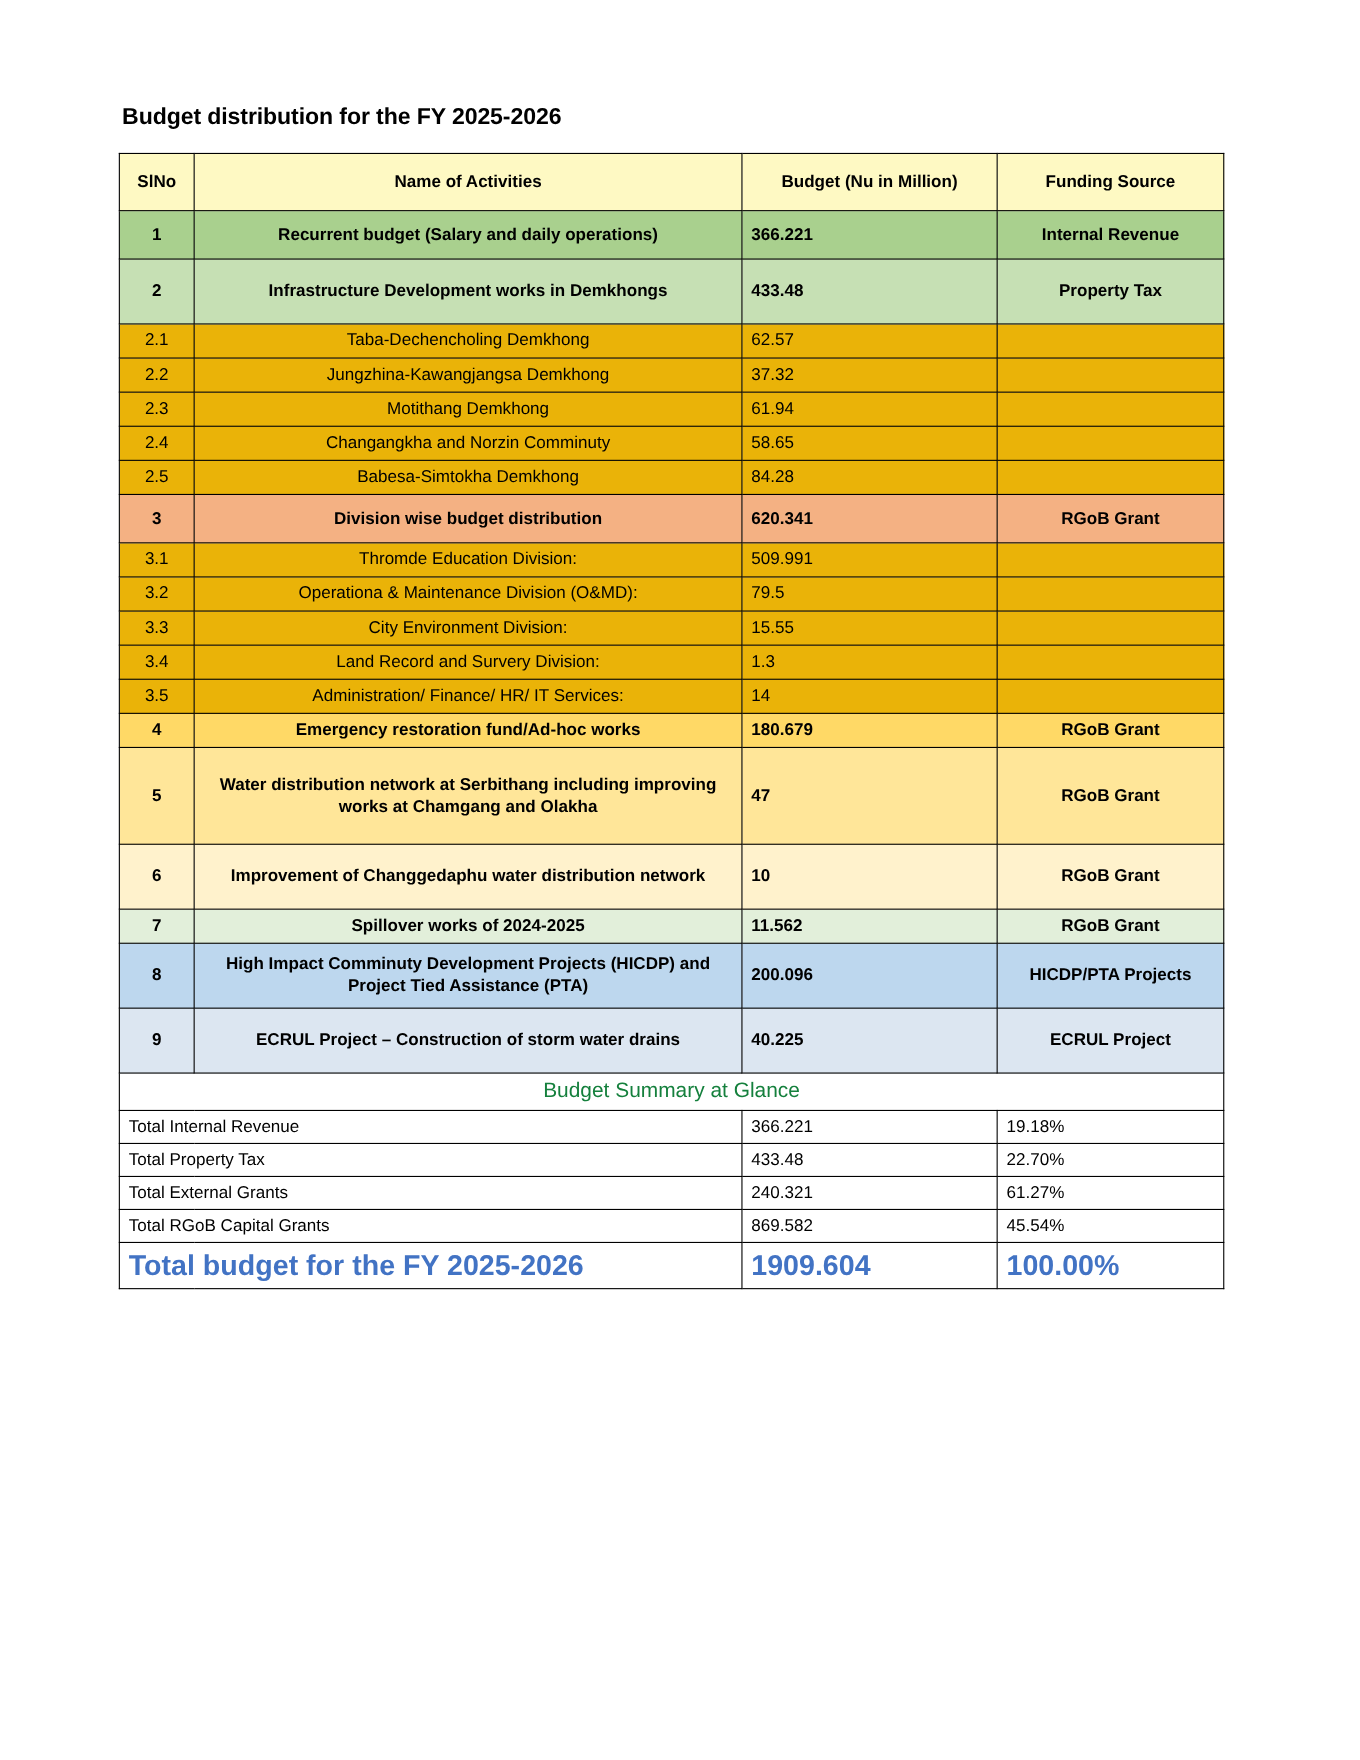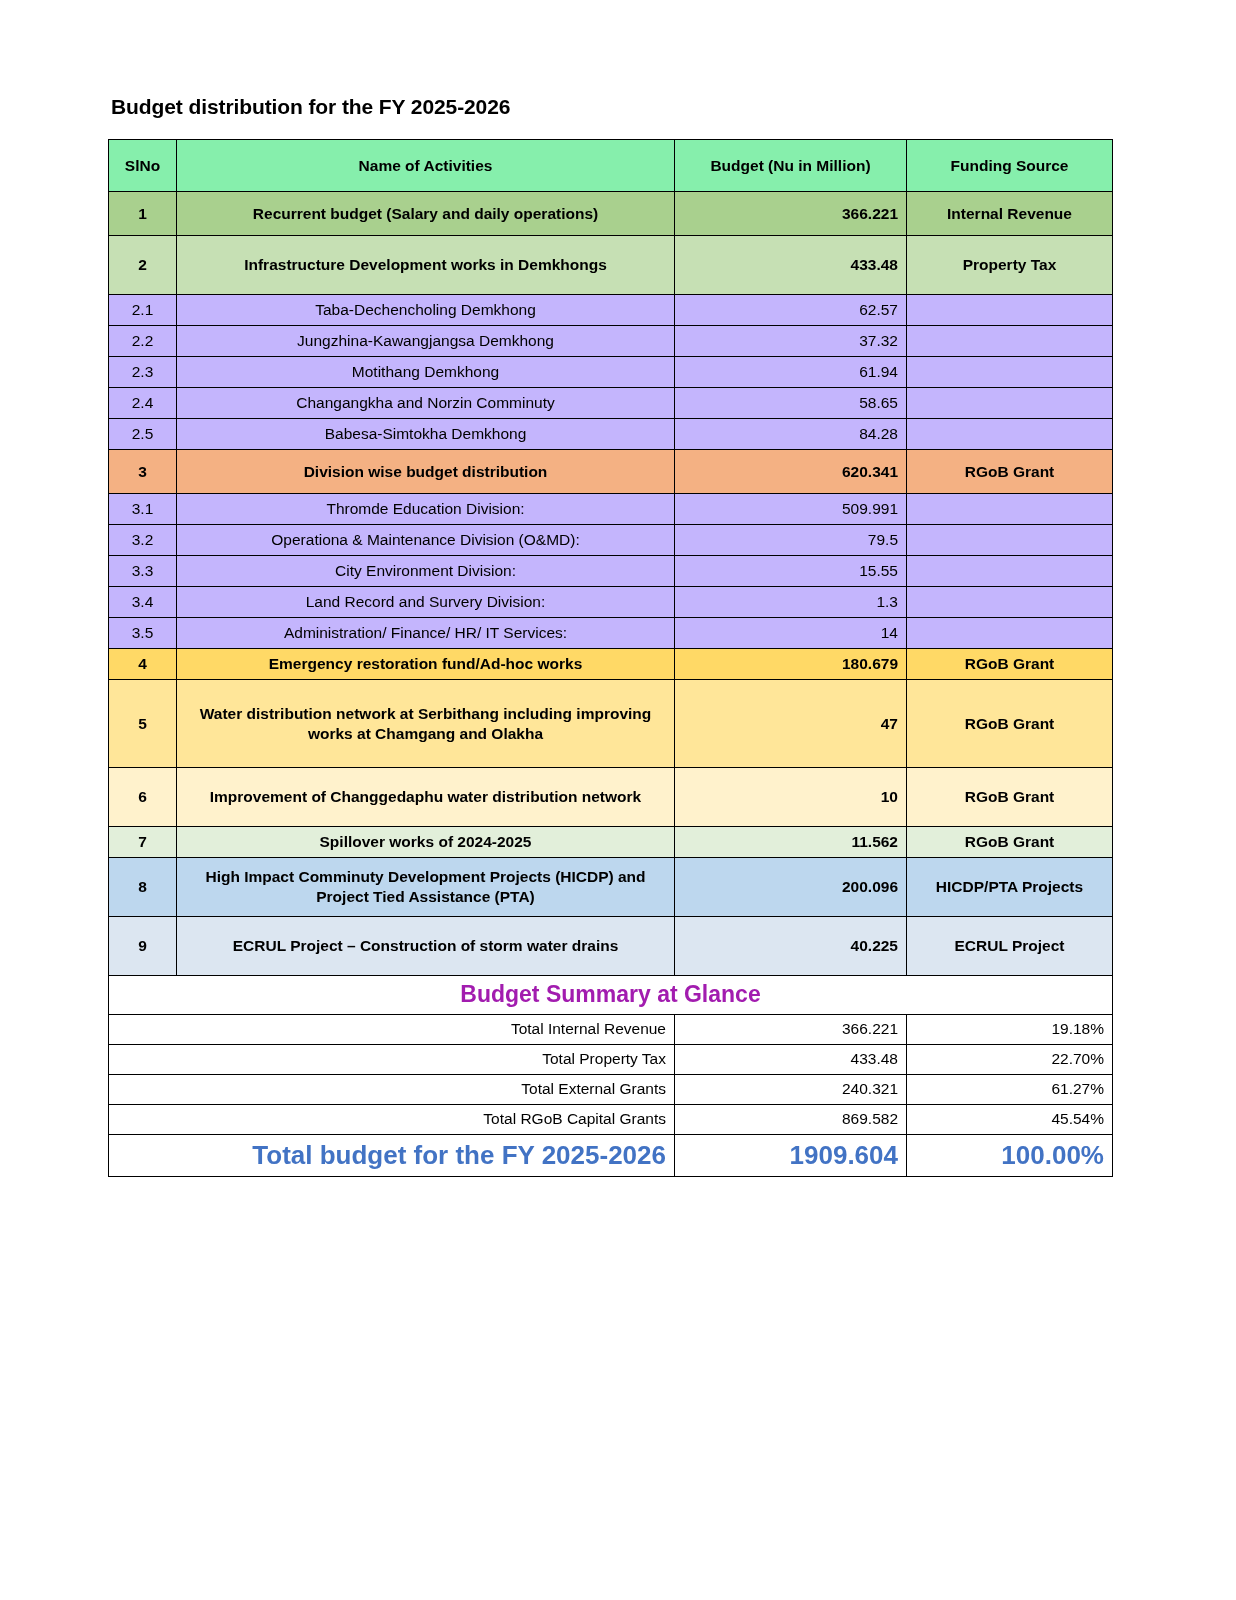--- a/index.html
+++ b/index.html
@@ -47,27 +47,27 @@
   col.c-name  { width: 498px; }
   col.c-bud   { width: 232px; }
   col.c-fund  { width: 206px; }
 
   
   tr.head th {
     font-weight: bold;
     text-align: center;
     font-size: 15.5px;
     height: 52px;
-    background: #86efac;
+    background: #fef9c3;
   }
 
   
   .ctr   { text-align: center; }
   .lft   { text-align: center; }
-  .rgt   { text-align: right; }
+  .rgt   { text-align: left; }
 
   
   tr.main td {
     font-weight: bold;
   }
   tr.sub td {
     font-weight: normal;
   }
   tr.sub td.name {
   }
@@ -81,28 +81,28 @@
   
   .fill-green-dark  { background: #a9d08e; }
   .fill-green-mid   { background: #c6e0b4; }
   .fill-green-pale  { background: #e2efda; }
   .fill-orange      { background: #f4b183; }
   .fill-yellow-dark { background: #ffd966; }
   .fill-yellow-mid  { background: #ffe699; }
   .fill-yellow-pale { background: #fff2cc; }
   .fill-blue-mid    { background: #bdd7ee; }
   .fill-blue-pale   { background: #dce6f1; }
-  .fill-white       { background: #c4b5fd; }
+  .fill-white       { background: #eab308; }
 
   
   tr.summary-title td {
     text-align: center;
-    font-weight: bold;
-    font-size: 23px;
-    color: #a21caf;
+    font-weight: normal;
+    font-size: 19px;
+    color: #15803d;
     height: 34px;
     background: #ffffff;
   }
   tr.summary td {
     font-weight: normal;
     height: 30px;
     background: #ffffff;
   }
   tr.grand td {
     font-weight: bold;

